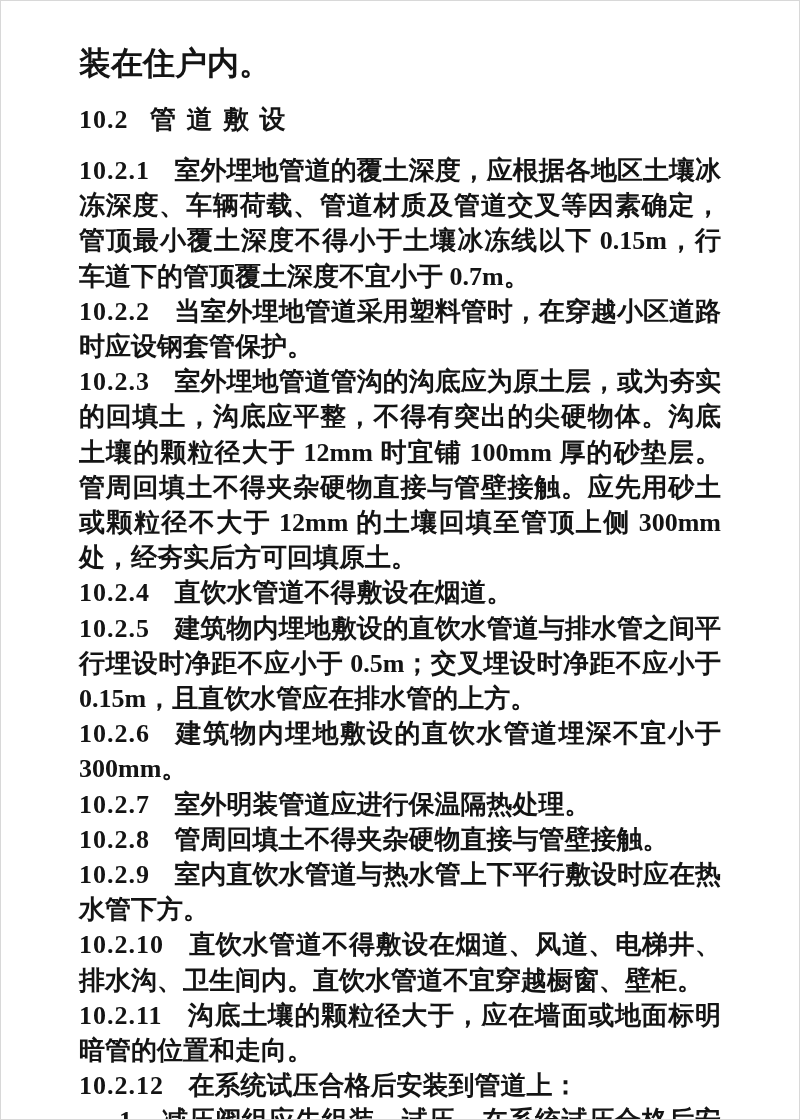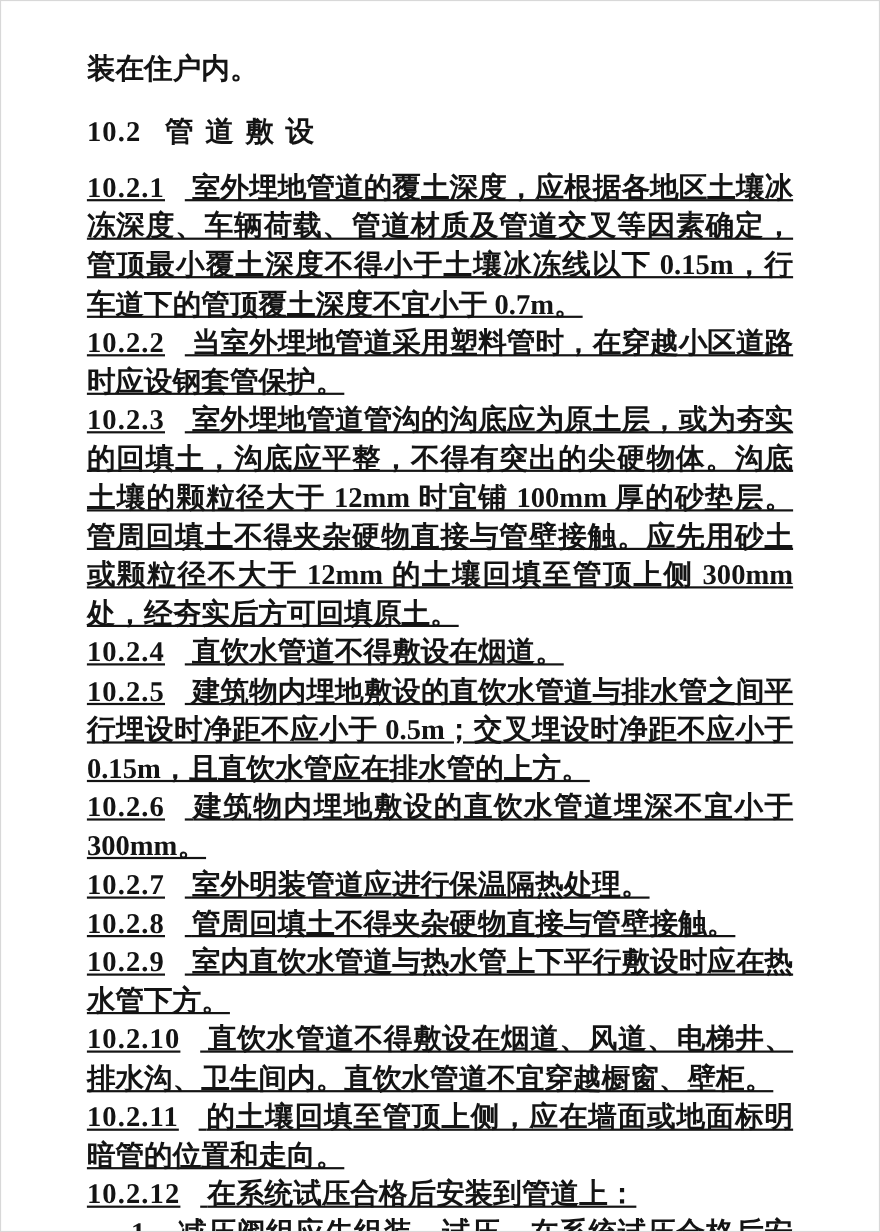--- a/index.html
+++ b/index.html
@@ -19,21 +19,21 @@
     color: #141414;
   }
   .content {
     box-sizing: border-box;
     width: 100%;
     height: 100%;
     padding: 44px 78px 0 78px;
   }
   .continuation {
     margin: 0;
-    font-size: 26px;
+    font-size: 32px;
     line-height: 36px;
     font-weight: 600;
     text-align: left;
   }
   .section-heading {
     margin: 21px 0 15px 0;
     font-size: 26px;
     line-height: 36px;
     font-weight: 700;
     text-align: left;
@@ -45,21 +45,20 @@
   .section-heading .sec-title {
     letter-spacing: 2px;
   }
   .clause {
     margin: 0;
     font-size: 26px;
     line-height: 35.2px;
     text-align: justify;
     text-align-last: left;
     font-weight: 500;
-    text-decoration: underline;
   }
   .clause .num {
     font-weight: 700;
     margin-right: 18px;
     letter-spacing: 1px;
     white-space: nowrap;
   }
   .clause .txt {
     font-weight: 600;
   }
@@ -128,21 +127,21 @@
       <span class="txt">室内直饮水管道与热水管上下平行敷设时应在热水管下方。</span>
     </p>
 
     <p class="clause">
       <span class="num">10.2.10</span>
       <span class="txt">直饮水管道不得敷设在烟道、风道、电梯井、排水沟、卫生间内。直饮水管道不宜穿越橱窗、壁柜。</span>
     </p>
 
     <p class="clause">
       <span class="num">10.2.11</span>
-      <span class="txt">的土壤回填至管顶上侧，应在墙面或地面标明暗管的位置和走向。</span>
+      <span class="txt">沟底土壤的颗粒径大于，应在墙面或地面标明暗管的位置和走向。</span>
     </p>
 
     <p class="clause">
       <span class="num">10.2.12</span>
       <span class="txt">在系统试压合格后安装到管道上：</span>
     </p>
 
     <p class="clause sub">
       <span class="num">1</span>
       <span class="txt">减压阀组应先组装、试压，在系统试压合格后安装到管道上；</span>

